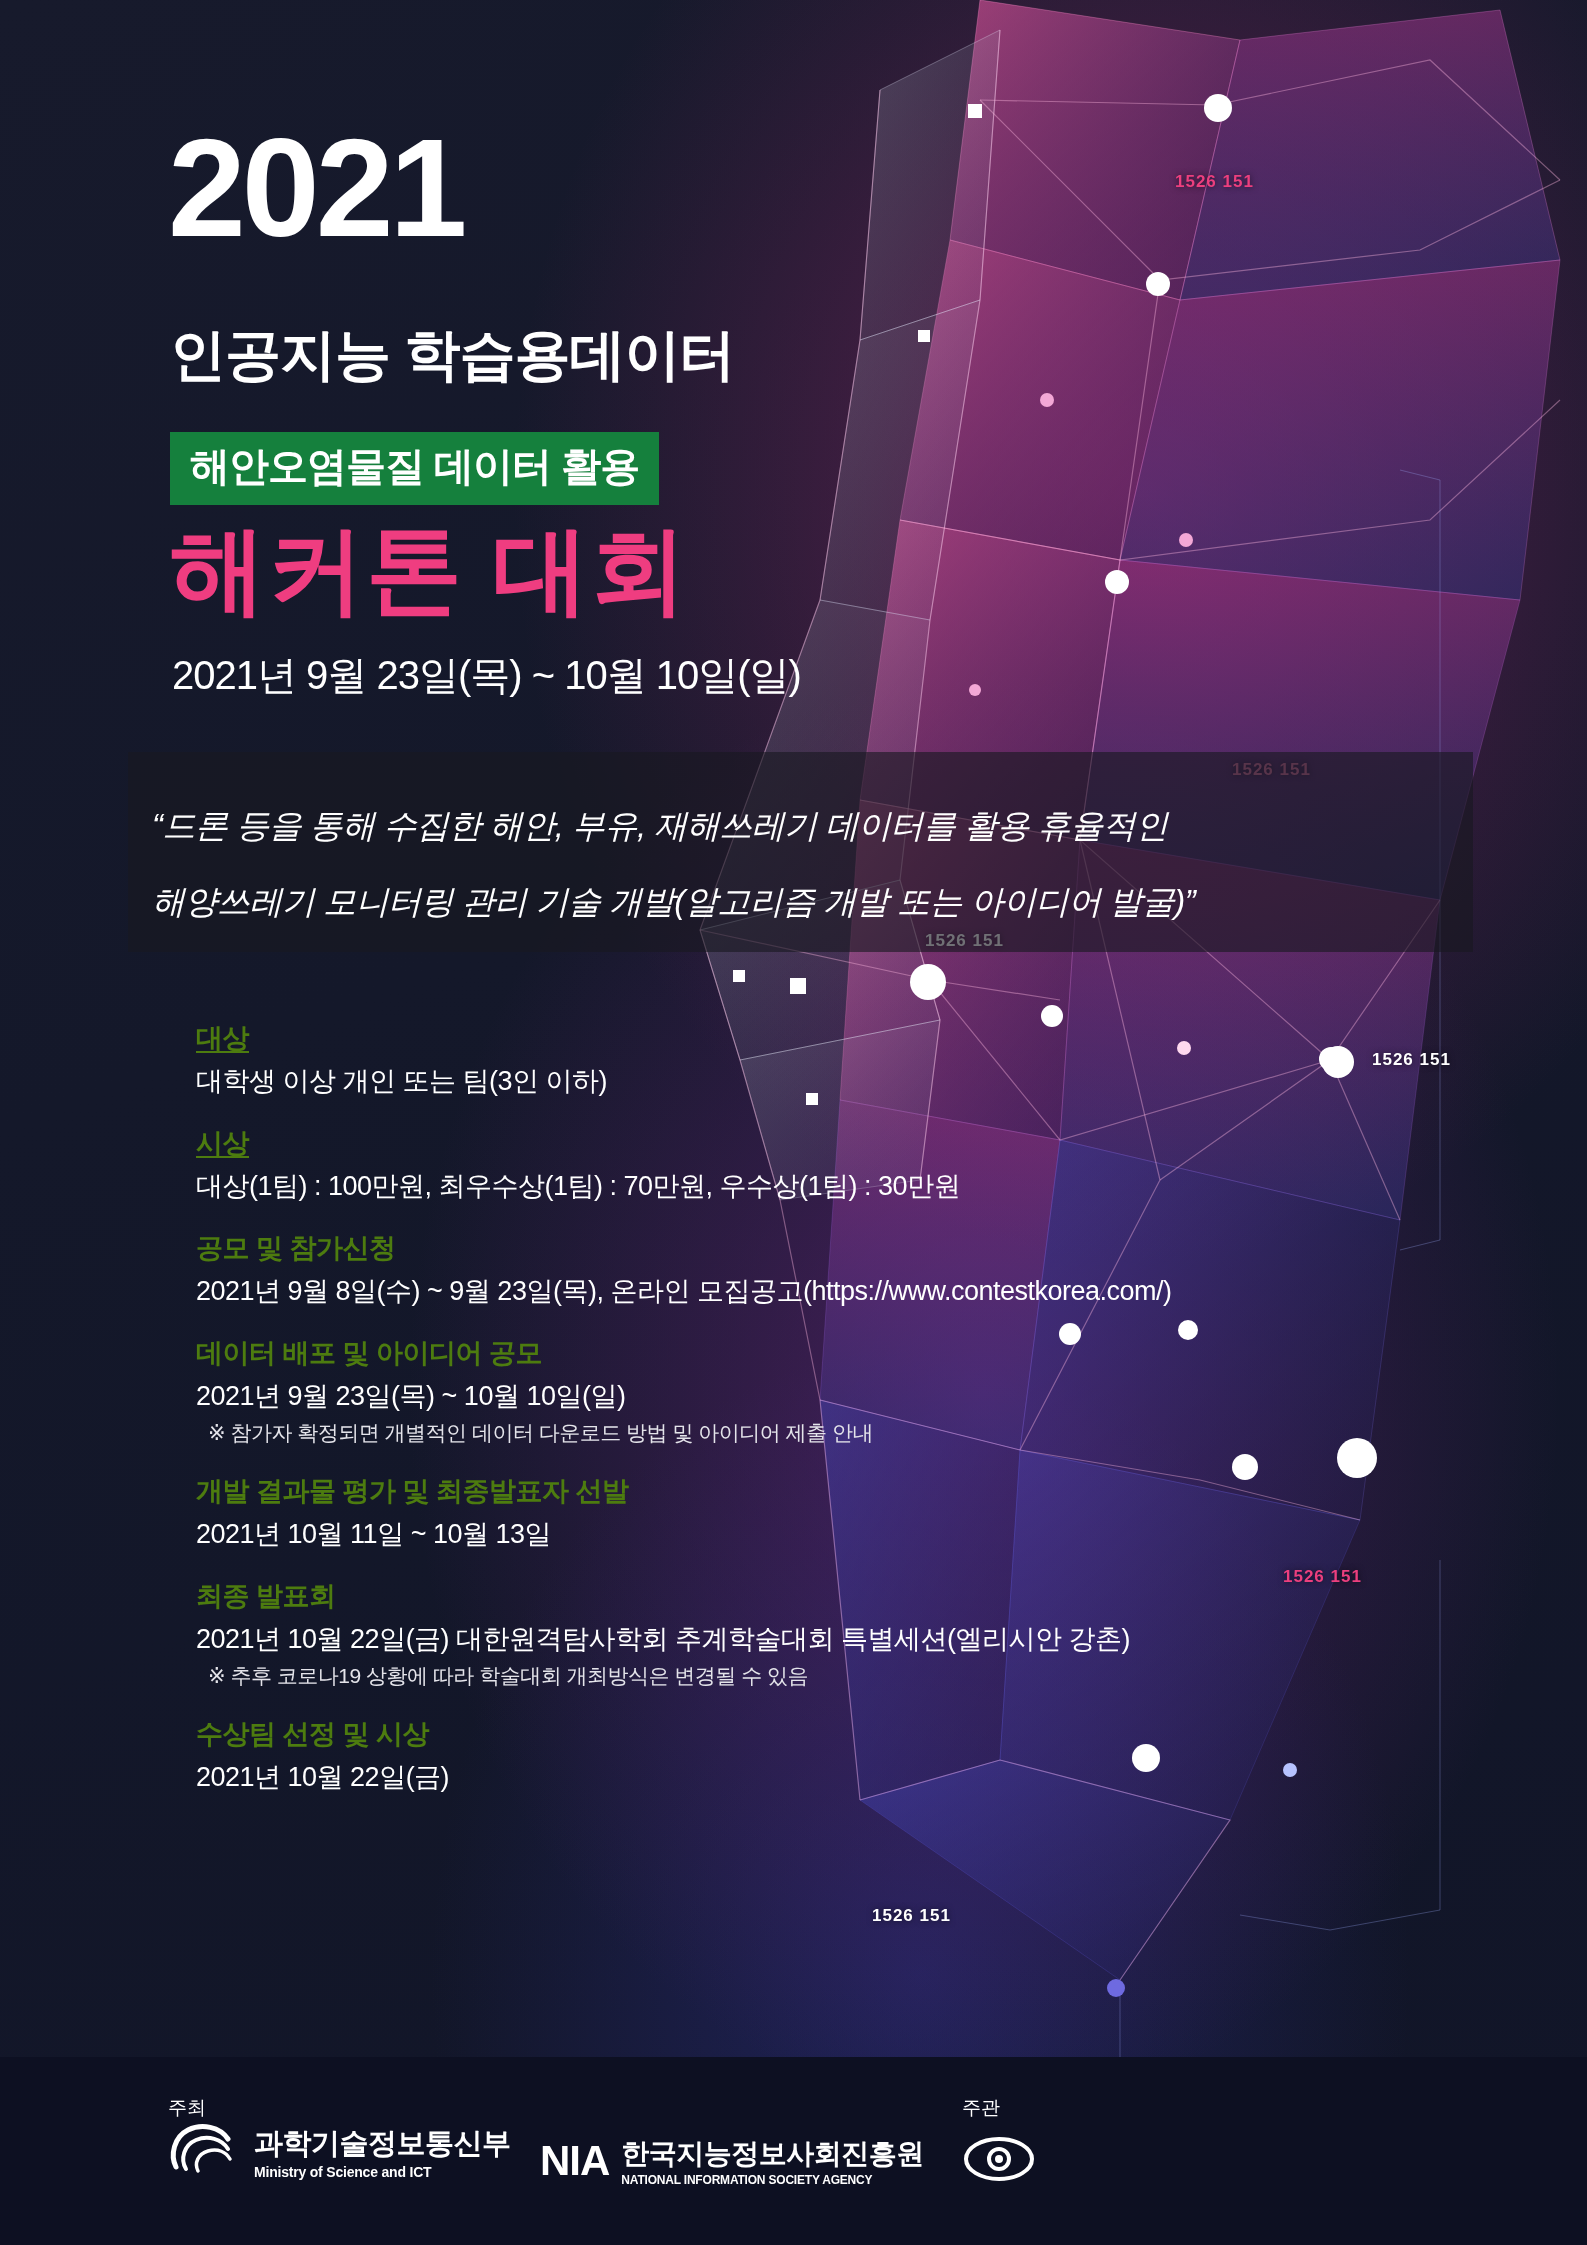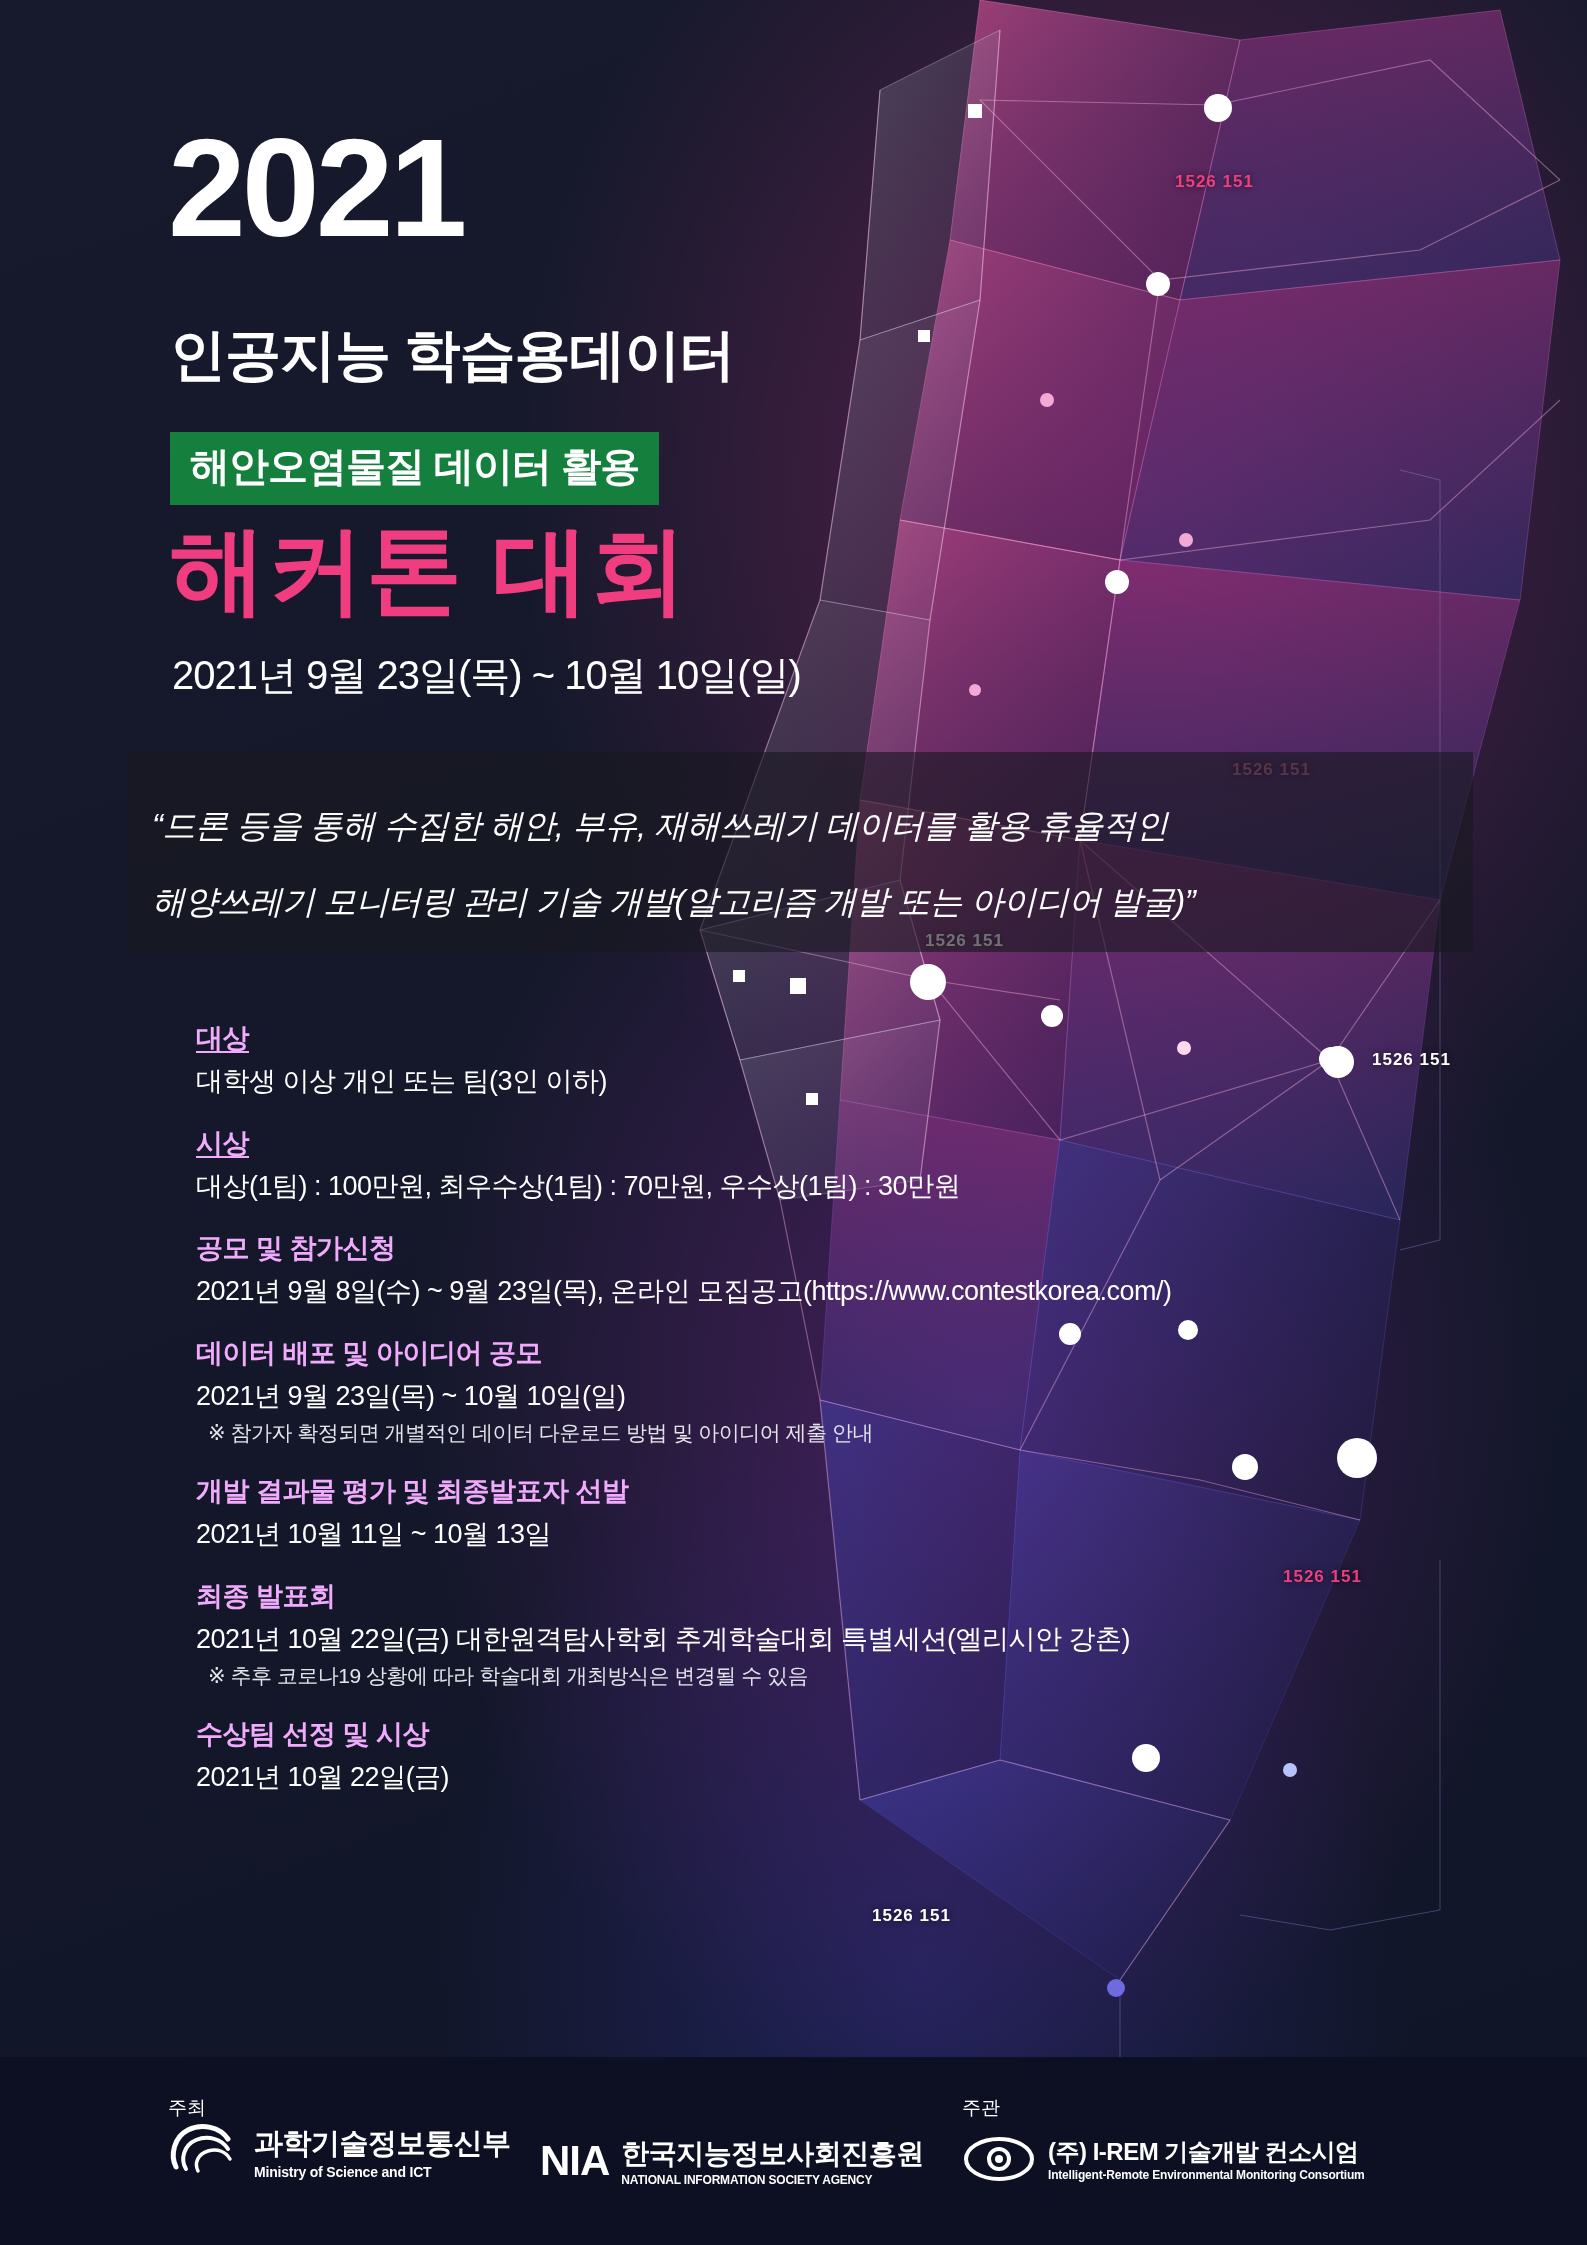--- a/index.html
+++ b/index.html
@@ -124,21 +124,21 @@
   .info {
     position: absolute;
     left: 196px;
     top: 1020px;
     width: 900px;
   }
   .info-item { margin-bottom: 26px; }
   .info-head {
     font-size: 27px;
     font-weight: bold;
-    color: #f0abfc;
+    color: #4d7c0f;
     letter-spacing: -0.5px;
     margin-bottom: 7px;
   }
   .info-head.underline {
     text-decoration: underline;
     text-underline-offset: 4px;
   }
   .info-body {
     font-size: 27px;
     color: #ffffff;
@@ -380,21 +380,17 @@
         <div class="org-sub" style="font-size:12px;">NATIONAL INFORMATION SOCIETY AGENCY</div>
       </div>
     </div>
 
     <div class="org-row" style="left:962px; top:76px;">
       <svg width="74" height="52" viewBox="0 0 74 52">
         <ellipse cx="37" cy="26" rx="33" ry="20" fill="none" stroke="#ffffff" stroke-width="4"></ellipse>
         <circle cx="37" cy="26" r="10" fill="none" stroke="#ffffff" stroke-width="4"></circle>
         <circle cx="37" cy="26" r="4" fill="#ffffff"></circle>
       </svg>
-      <div style="margin-left:12px;">
-        <div class="org-name" style="font-size:24px;">(주) I-REM 기술개발 컨소시엄</div>
-        <div class="org-sub" style="font-size:12px;">Intelligent-Remote Environmental Monitoring Consortium</div>
-      </div>
     </div>
 
   </div>
 
 </div>
 
 </body></html>

